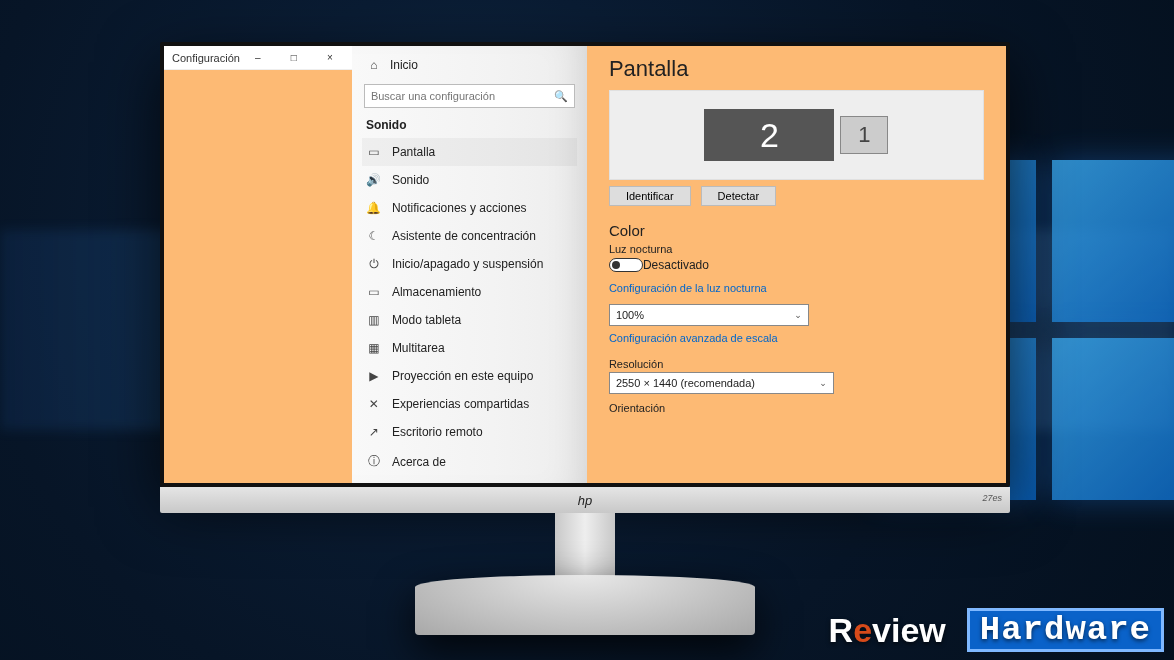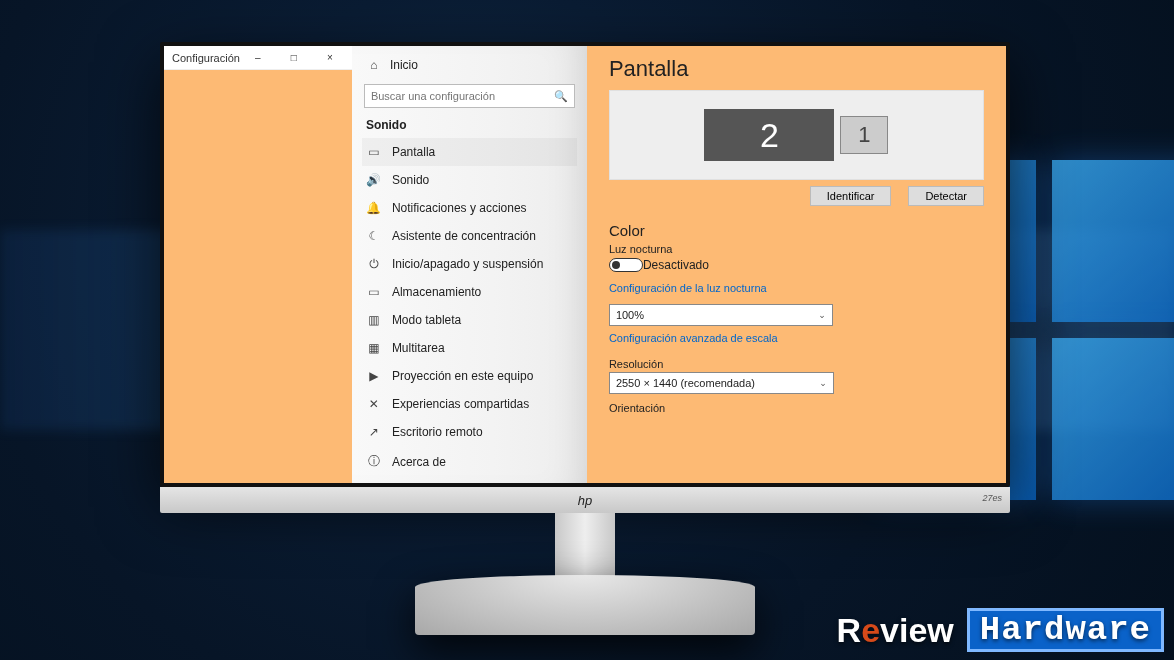--- a/index.html
+++ b/index.html
@@ -74,42 +74,42 @@
   
   .main { flex:1; padding:10px 22px 0 22px; overflow:hidden; font-size:12px; color:#222; }
   .main h1 { font-weight:400; font-size:22px; margin-bottom:8px; }
   .display-arrange {
     background:#eee; border:1px solid #e0e0e0; height:90px; position:relative; margin-bottom:4px;
     display:flex; align-items:center; justify-content:center; gap:6px;
   }
   .disp { display:flex; align-items:center; justify-content:center; font-size:34px; }
   .disp.d2 { width:130px; height:52px; background:#555; color:#fff; }
   .disp.d1 { width:48px; height:38px; background:#ccc; color:#444; border:1px solid #888; font-size:22px; }
-  .btn-row { display:flex; justify-content:flex-end; gap:17px; margin:6px 0 12px 0; }
+  .btn-row { display:flex; gap:10px; margin:6px 0 12px 0; }
   .wbtn { background:#ddd; border:1px solid #bbb; padding:3px 16px; font-size:11px; cursor:pointer; }
 
   .section-title { font-size:15px; margin:16px 0 4px 0; font-weight:400; }
   .subtle { font-size:11px; color:#222; margin:4px 0 2px 0; }
   .link { color:#0066cc; font-size:11px; margin:6px 0 10px 0; display:inline-block; cursor:pointer; }
   .toggle-row { display:flex; align-items:center; margin:3px 0 4px 0; }
   .toggle {
     width:34px; height:14px; border:1px solid #333; border-radius:8px; position:relative; background:#fff;
   }
   .toggle::after { content:""; position:absolute; left:2px; top:2px; width:8px; height:8px; border-radius:50%; background:#333; }
   .select {
     border:1px solid #888; height:22px; display:flex; align-items:center; justify-content:space-between;
     padding:0 6px; font-size:11px; background:#fff; cursor:pointer;
   }
-  .select.sm { width:224px;text-align:center; }
+  .select.sm { width:200px;text-align:center; }
   .select.md { width:225px; }
   .chev { font-size:9px; color:#555; }
 
   
   .watermark {
-    position:absolute; right:10px; bottom:8px; display:flex; align-items:center; gap:13px;
+    position:absolute; right:10px; bottom:8px; display:flex; align-items:center; gap:21px;
     font-family: Arial, sans-serif; font-weight:700; font-size:34px; color:#fff;
     text-shadow: 0 2px 4px rgba(0,0,0,.6);
   }
   .watermark .hw {
     background:#0a62c9; color:#ffffff; padding:0 10px; border:3px solid #7fb8ff;
     font-family: "Courier New", monospace; letter-spacing:1px;
   }
   .watermark .rev-e { color:#d64a1a; }
 
   .monitor-label { position:absolute; right:8px; top:6px; font-size:9px; color:#555; }

